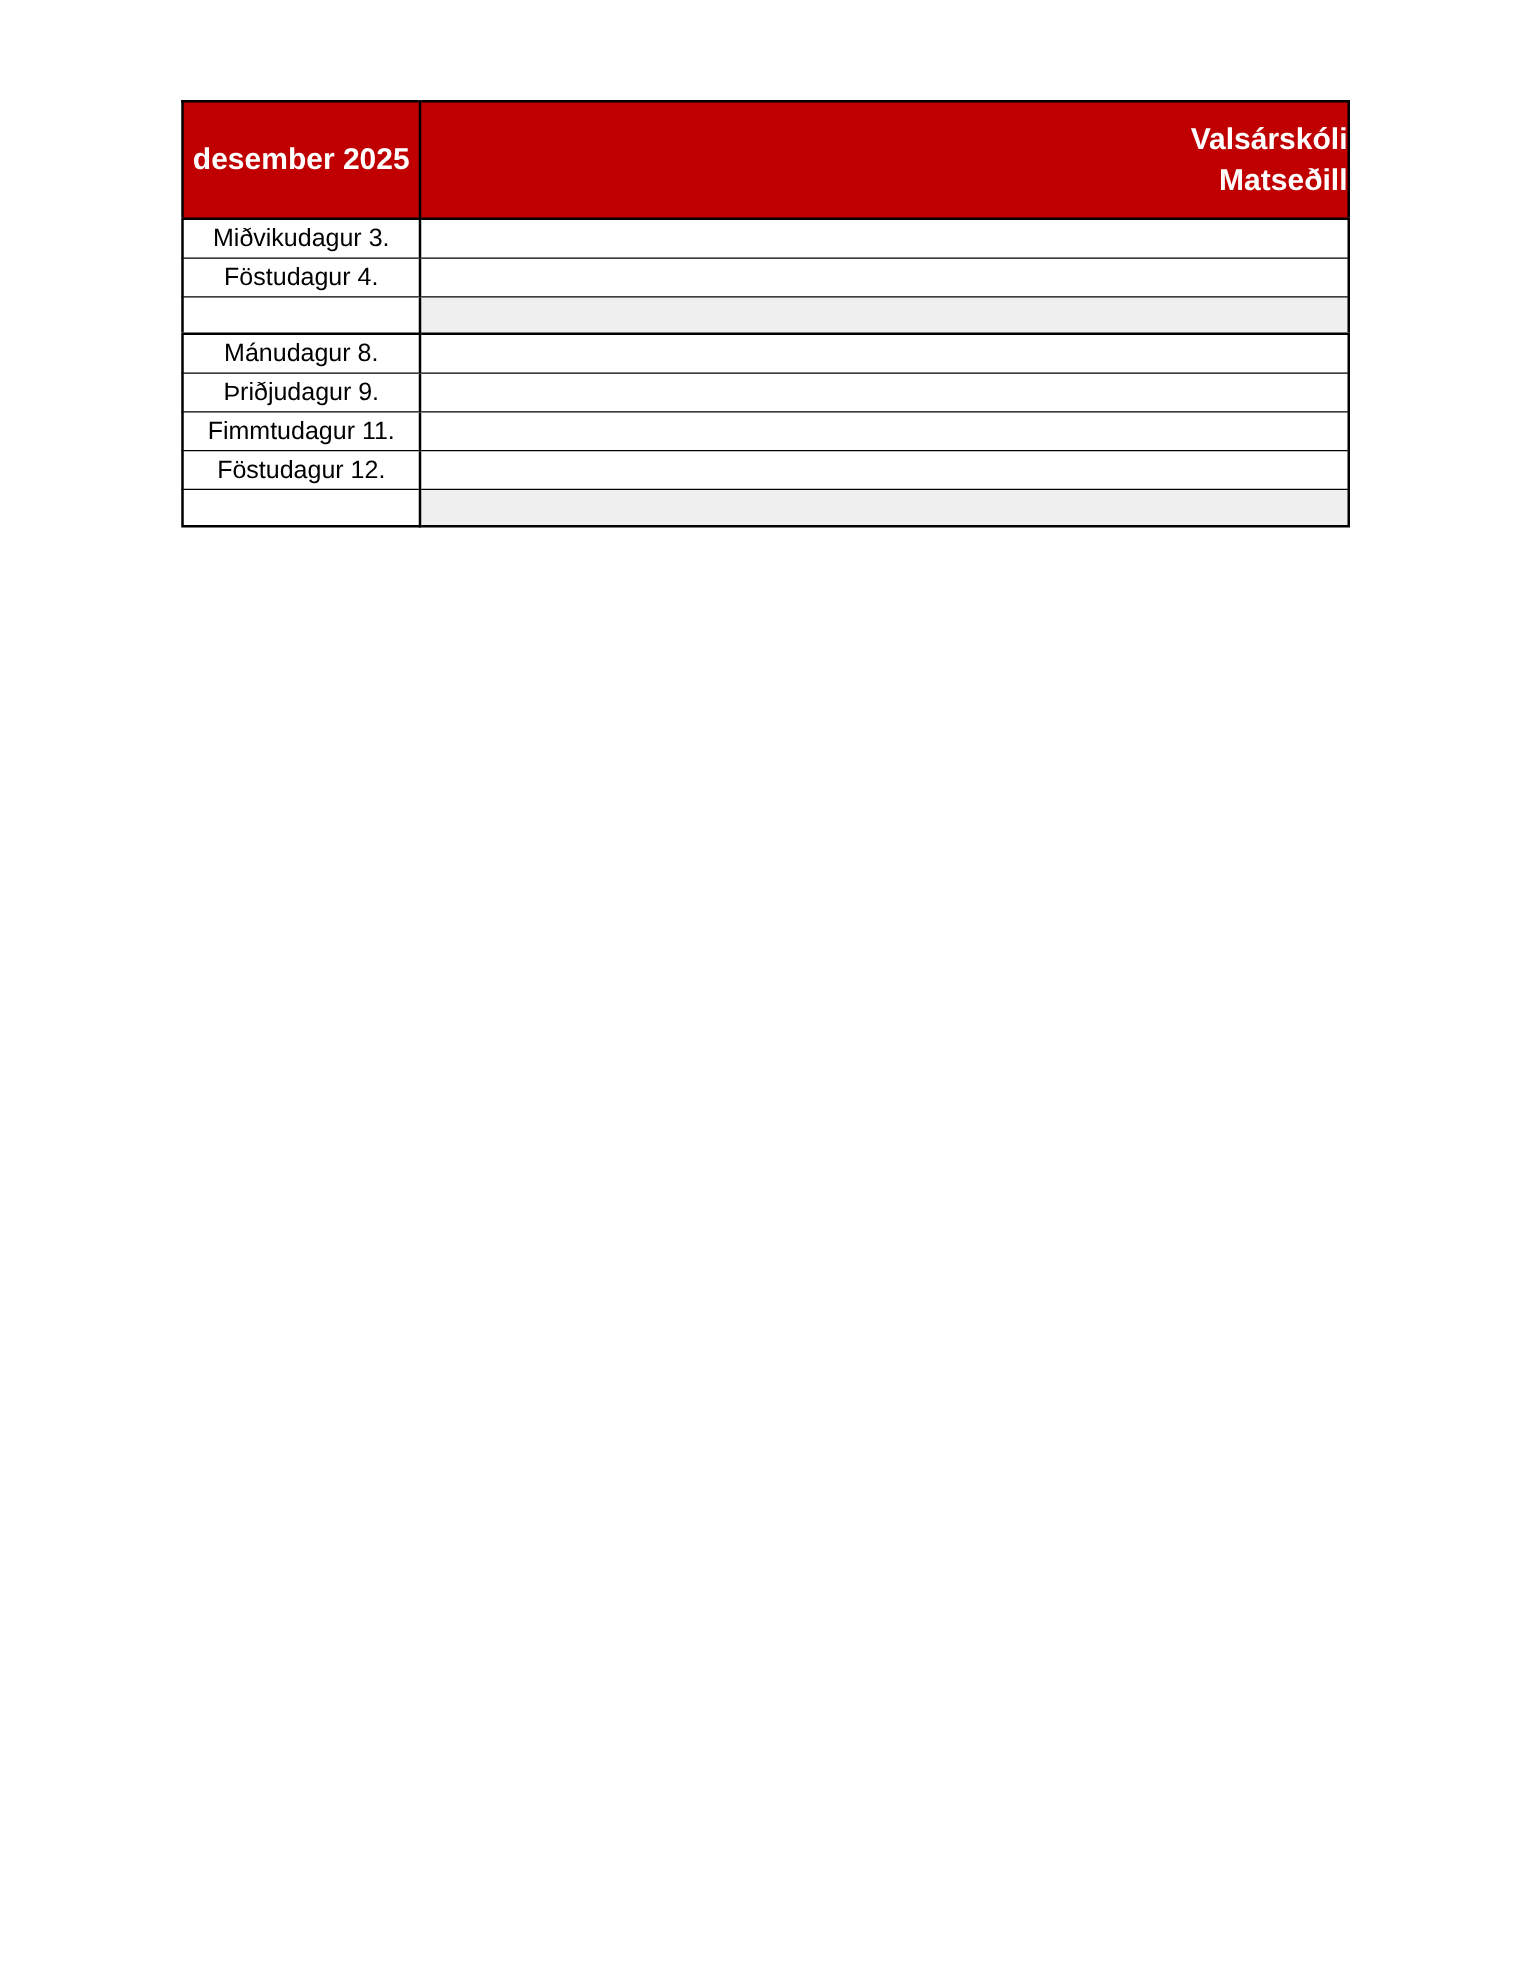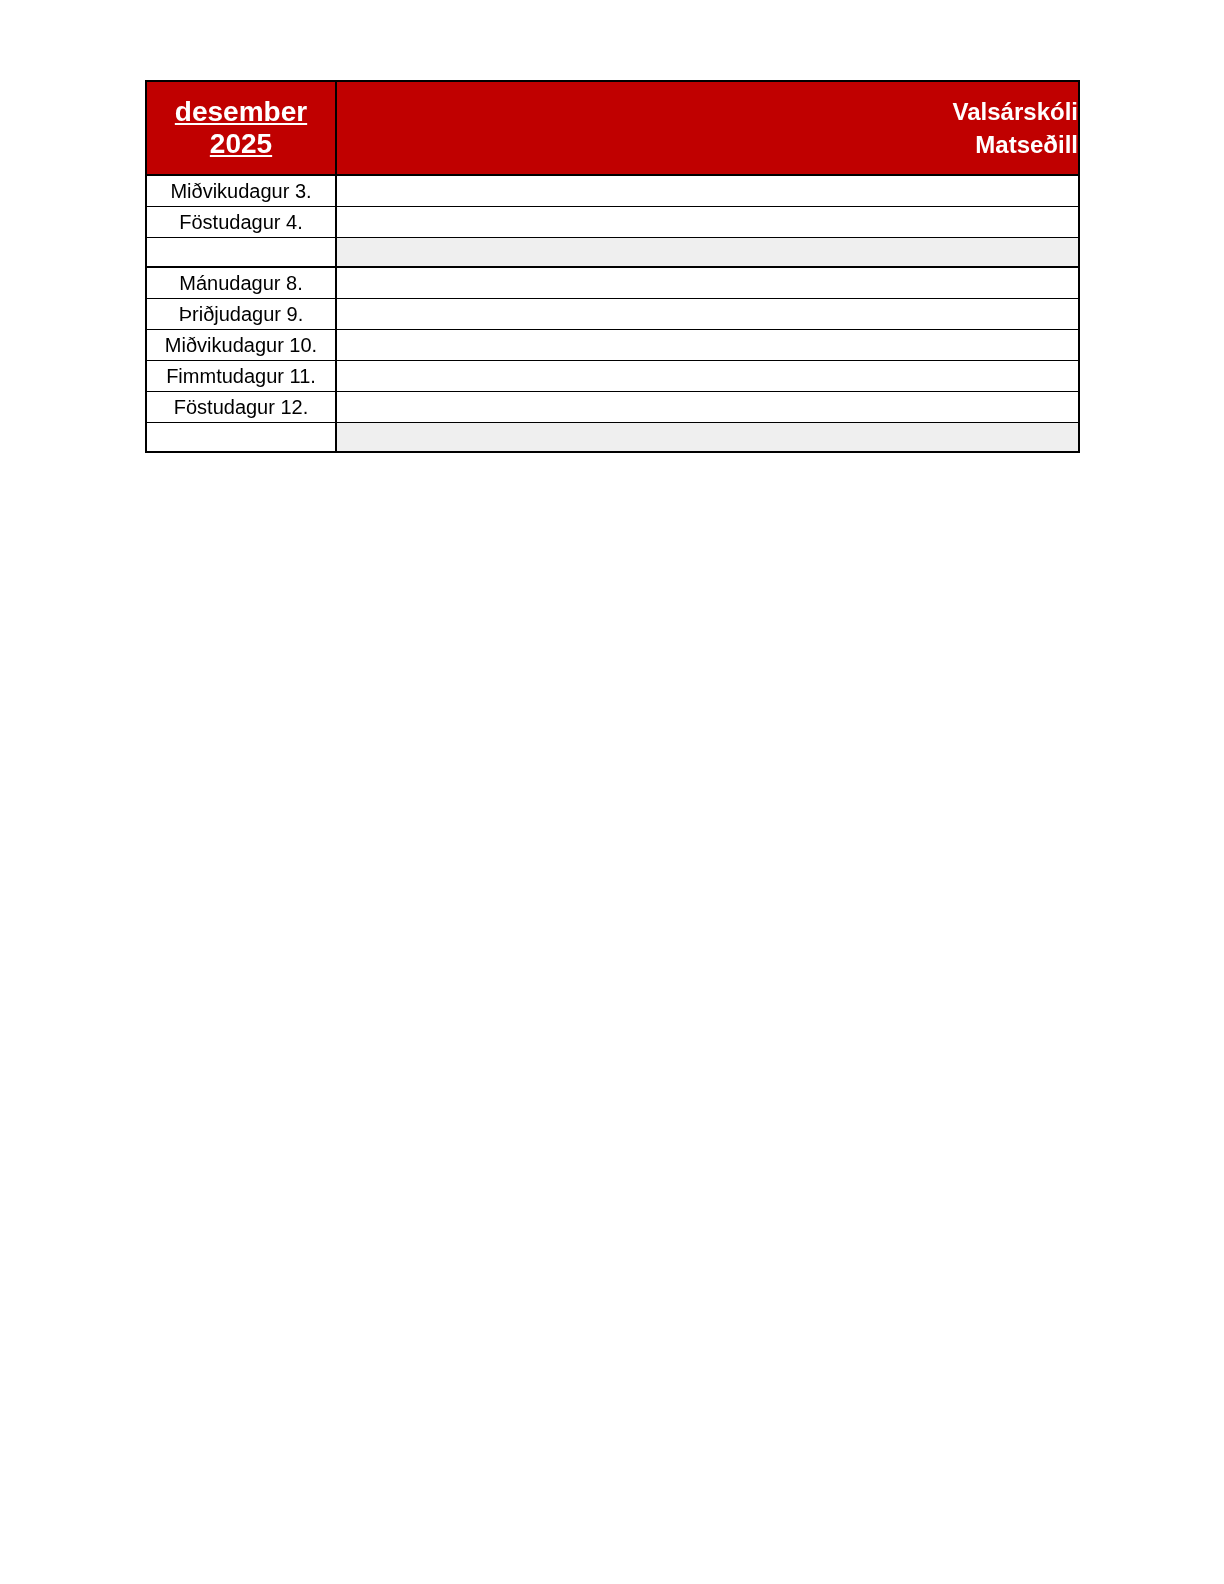--- a/index.html
+++ b/index.html
@@ -22,21 +22,21 @@
   .day-col { border-right: 2px solid #000; }
   
   tr.header-row th {
     background: #C00000;
     color: #ffffff;
     border-bottom: 2px solid #000;
     height: 92px;
     vertical-align: middle;
     padding: 0;
   }
-  th.month-cell { font-size: 28px; font-weight: bold; text-align: center; text-decoration: underline; }
+  th.month-cell { font-size: 24px; font-weight: bold; text-align: center; }
   th.title-cell { font-size: 24px; font-weight: bold; text-align: right; line-height: 33px; }
   
   td.day-cell {
     text-align: center;
     font-size: 20px;
     line-height: 26px;
     padding: 2px 2px;
   }
   td.content-cell { padding: 1px 4px 2px 4px; }
   
@@ -76,24 +76,20 @@
       </tr>
       <tr>
         <td class="day-cell day-col">Mánudagur 8.</td>
         <td class="content-cell"></td>
       </tr>
       <tr>
         <td class="day-cell day-col">Þriðjudagur 9.</td>
         <td class="content-cell"></td>
       </tr>
       <tr>
-        <td class="day-cell day-col">Miðvikudagur 10.</td>
-        <td class="content-cell"></td>
-      </tr>
-      <tr>
         <td class="day-cell day-col">Fimmtudagur 11.</td>
         <td class="content-cell"></td>
       </tr>
       <tr>
         <td class="day-cell day-col">Föstudagur 12.</td>
         <td class="content-cell"></td>
       </tr>
       <tr class="spacer">
         <td class="day-cell day-col"></td>
         <td class="content-cell spacer-content"></td>

